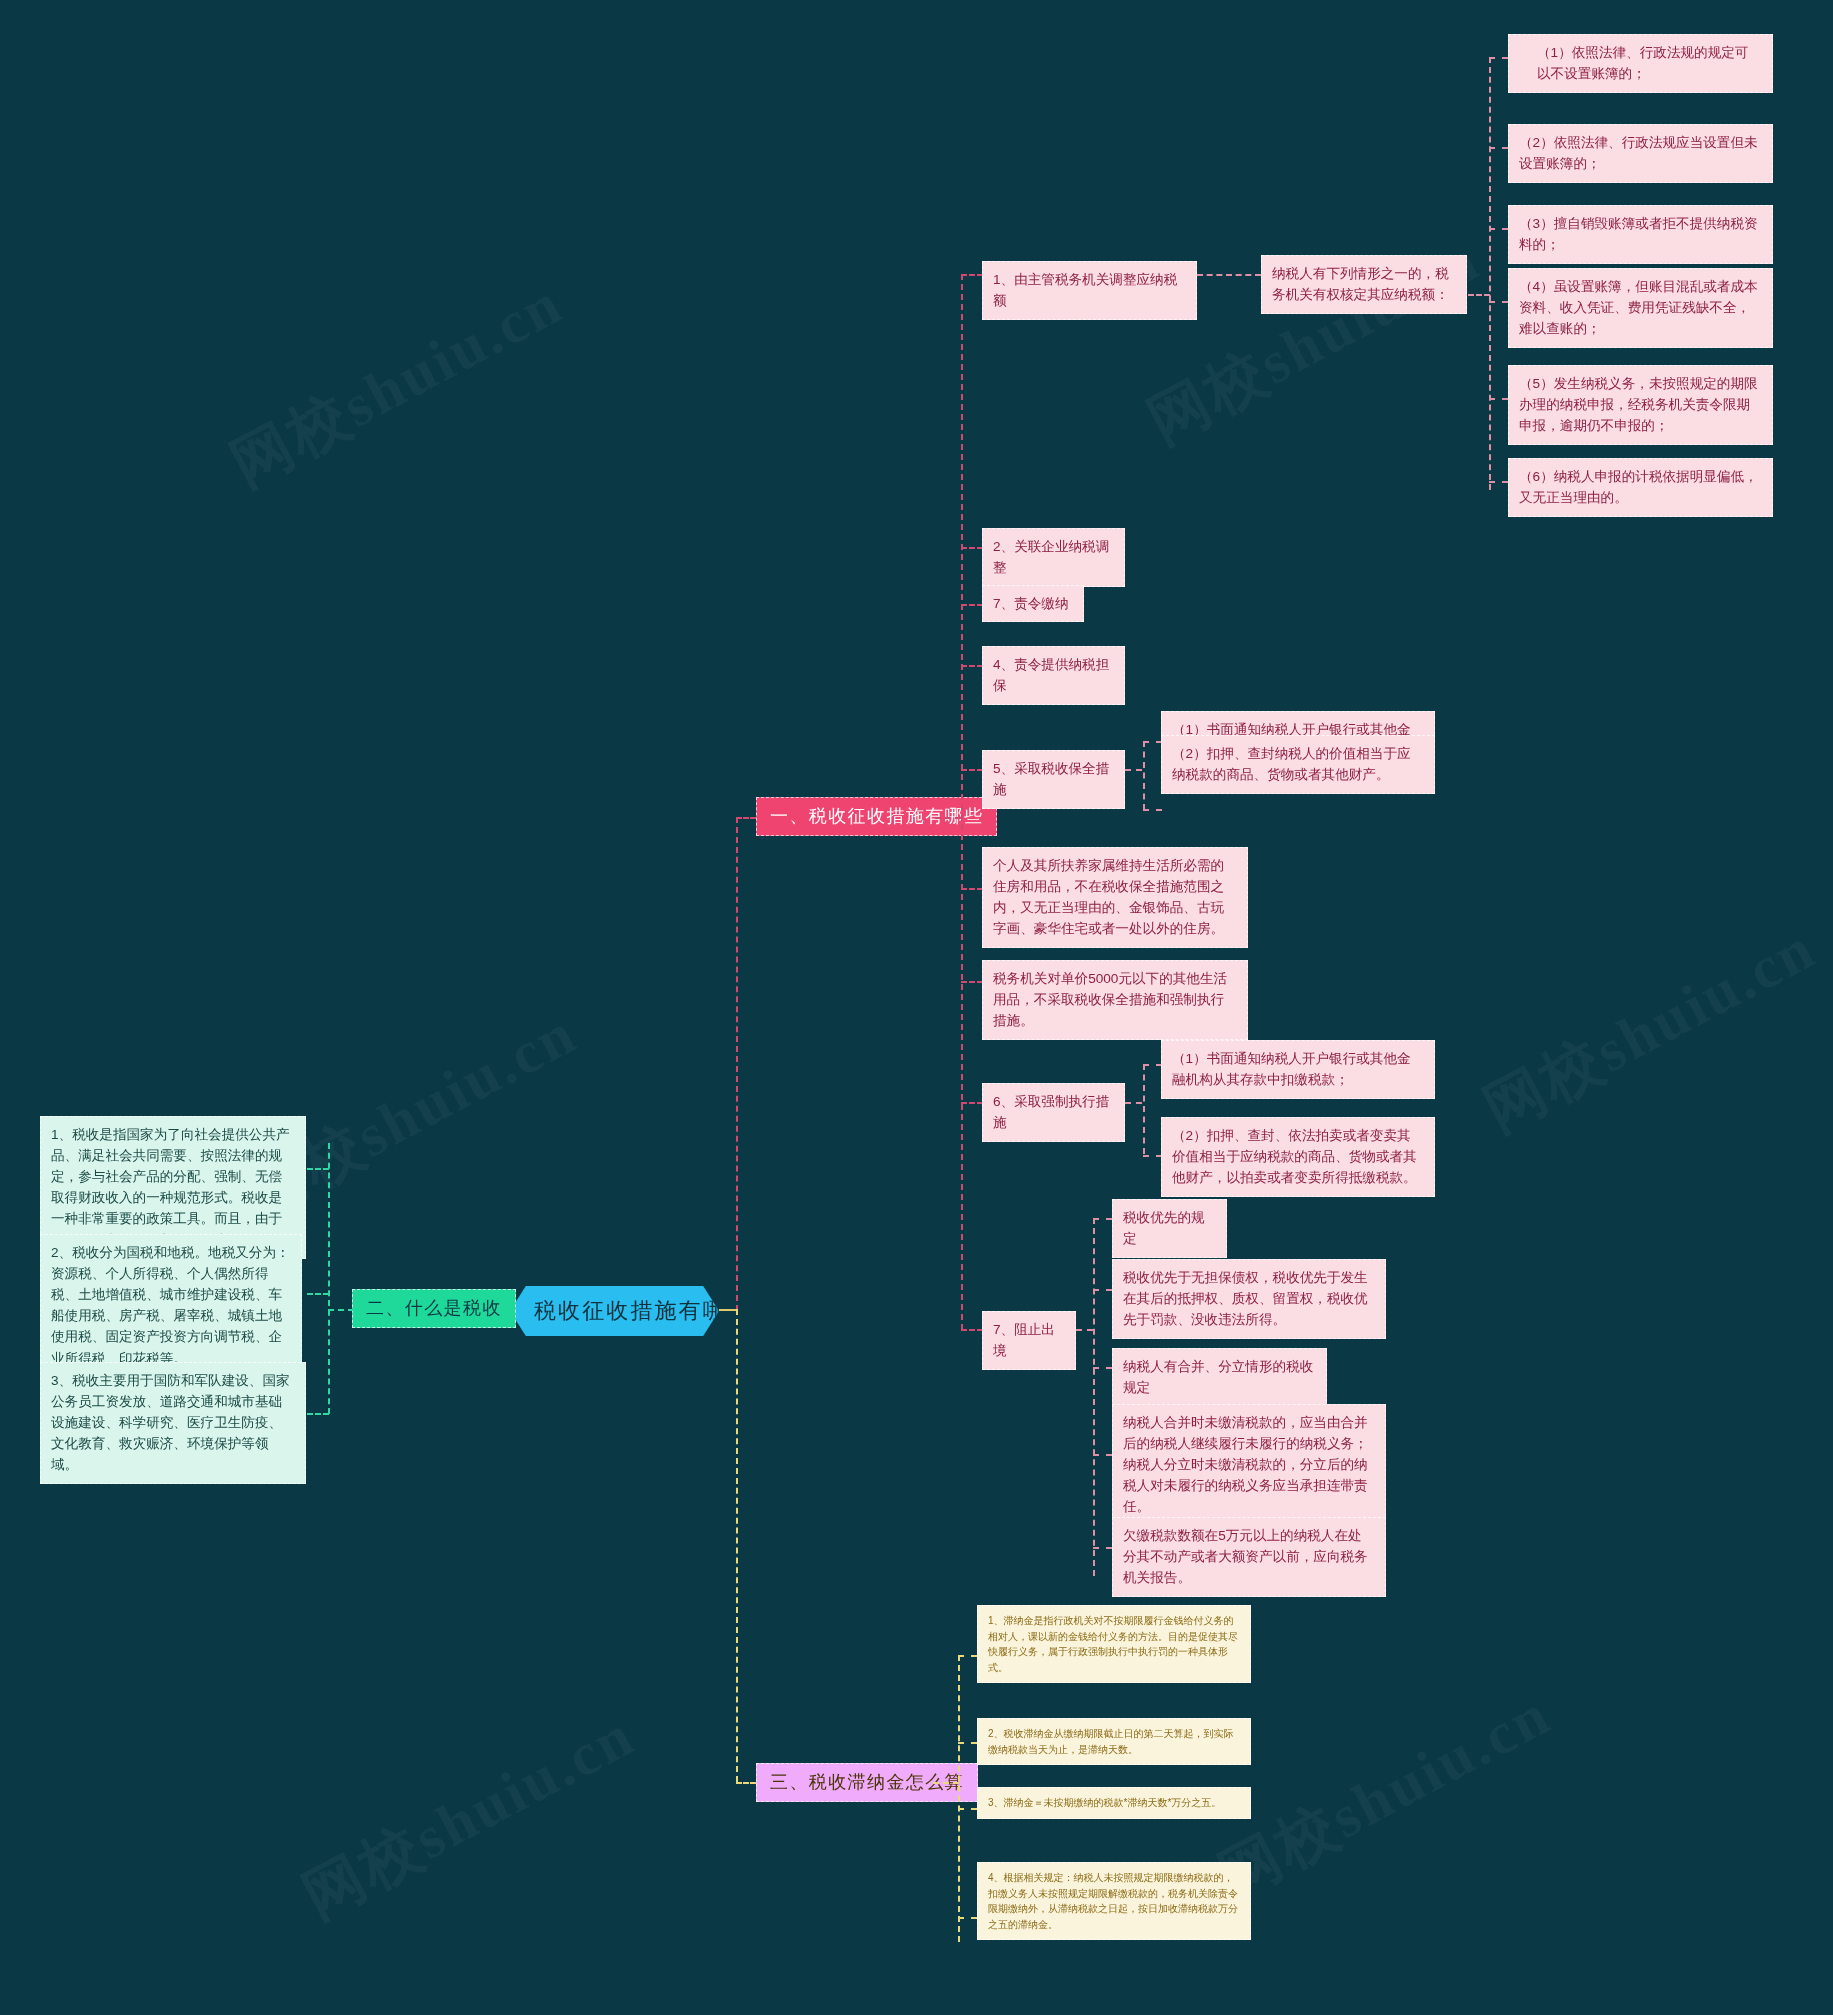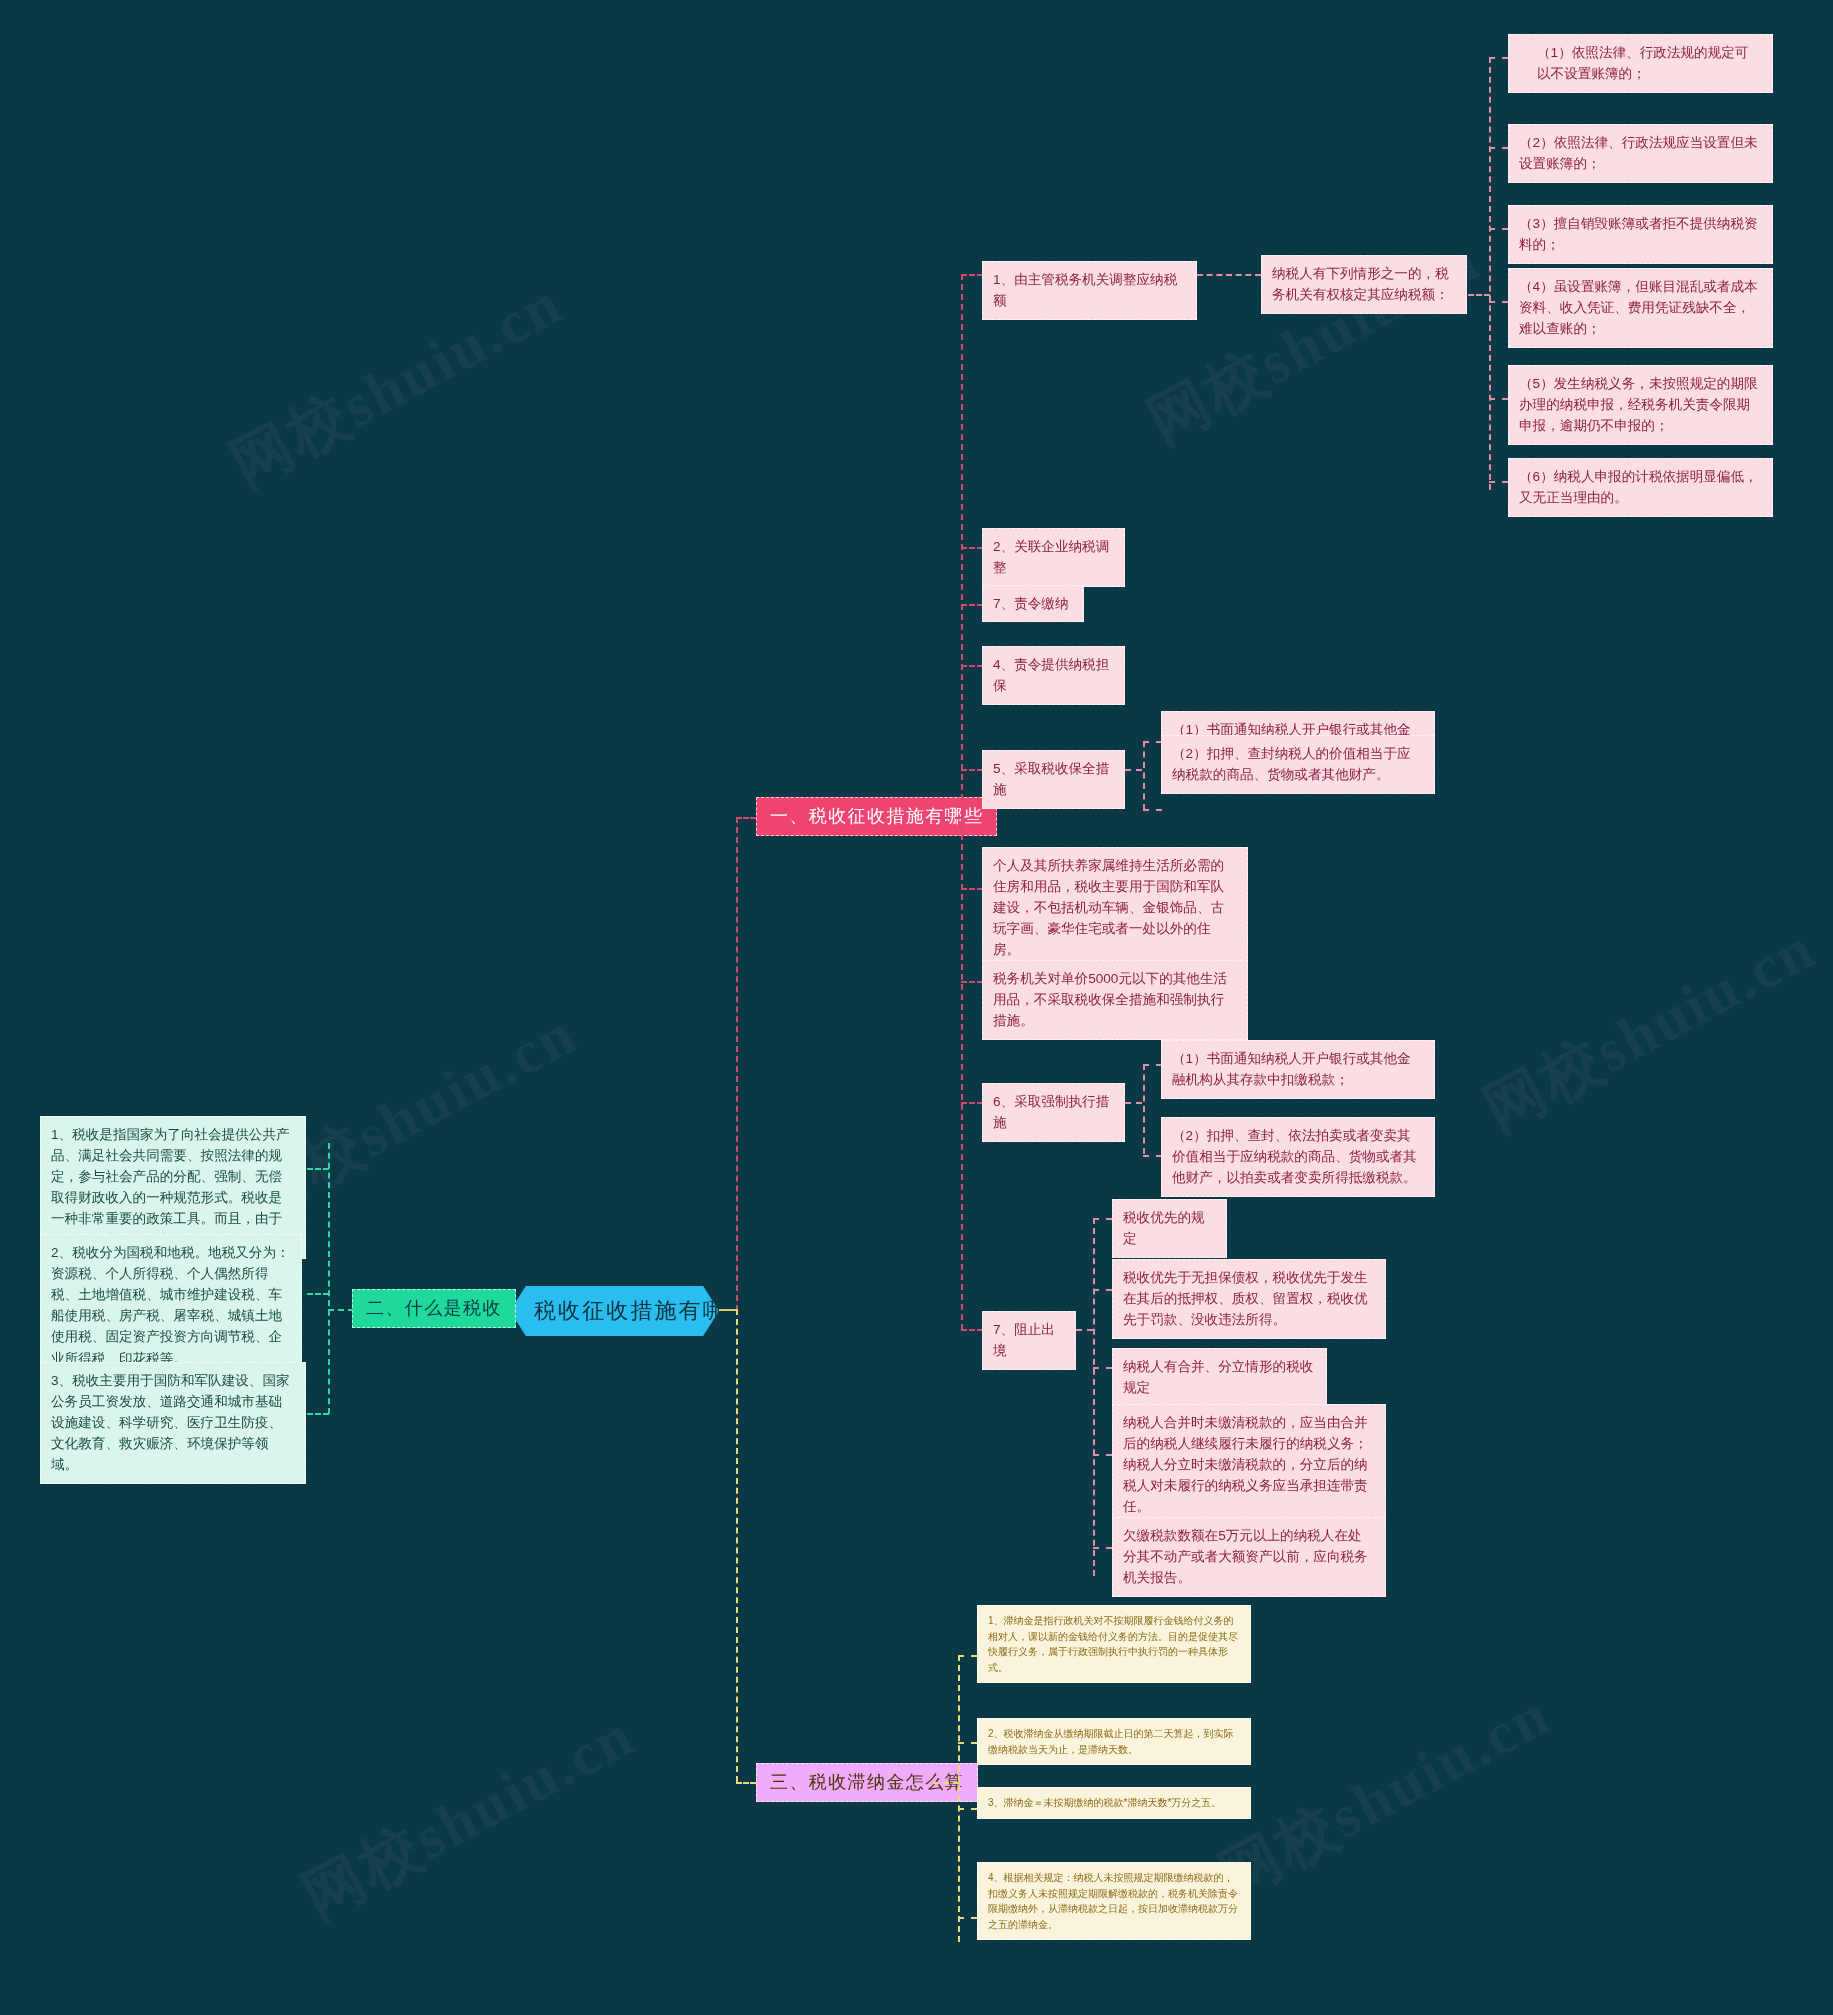--- a/index.html
+++ b/index.html
@@ -162,21 +162,21 @@
   <div class="h c-pink" style="left:961px; top:769px; width:21.5px;"></div>
   <div class="node pink" style="left:982px; top:750px; width:143px;">5、采取税收保全措施</div>
   <div class="h c-pink2" style="left:1125px; top:769px; width:17px;"></div>
   <div class="v c-pink2" style="left:1143px; top:741px; height:69px;"></div>
   <div class="h c-pink2" style="left:1143px; top:741px; width:18.6px;"></div>
   <div class="node pink" style="left:1161px; top:711px; width:274px;">（1）书面通知纳税人开户银行或其他金融机构冻结纳税人的金额相当于应纳税款的存款；</div>
   <div class="h c-pink2" style="left:1143px; top:809px; width:18.6px;"></div>
   <div class="node pink" style="left:1161px; top:735px; width:274px;">（2）扣押、查封纳税人的价值相当于应纳税款的商品、货物或者其他财产。</div>
 
   <div class="h c-pink" style="left:961px; top:888px; width:21.5px;"></div>
-  <div class="node pink" style="left:982px; top:847px; width:266px;">个人及其所扶养家属维持生活所必需的住房和用品，税收主要用于国防和军队建设，不包括机动车辆、金银饰品、古玩字画、豪华住宅或者一处以外的住房。</div>
+  <div class="node pink" style="left:982px; top:847px; width:266px;">个人及其所扶养家属维持生活所必需的住房和用品，不在税收保全措施范围之内，又无正当理由的、金银饰品、古玩字画、豪华住宅或者一处以外的住房。</div>
   <div class="h c-pink" style="left:961px; top:981px; width:21.5px;"></div>
   <div class="node pink" style="left:982px; top:960px; width:266px;">税务机关对单价5000元以下的其他生活用品，不采取税收保全措施和强制执行措施。</div>
 
   <div class="h c-pink" style="left:961px; top:1102px; width:21.5px;"></div>
   <div class="node pink" style="left:982px; top:1083px; width:143px;">6、采取强制执行措施</div>
   <div class="h c-pink2" style="left:1125px; top:1102px; width:17px;"></div>
   <div class="v c-pink2" style="left:1143px; top:1064px; height:90px;"></div>
   <div class="h c-pink2" style="left:1143px; top:1064px; width:18.6px;"></div>
   <div class="node pink" style="left:1161px; top:1040px; width:274px;">（1）书面通知纳税人开户银行或其他金融机构从其存款中扣缴税款；</div>
   <div class="h c-pink2" style="left:1143px; top:1155px; width:18.6px;"></div>

